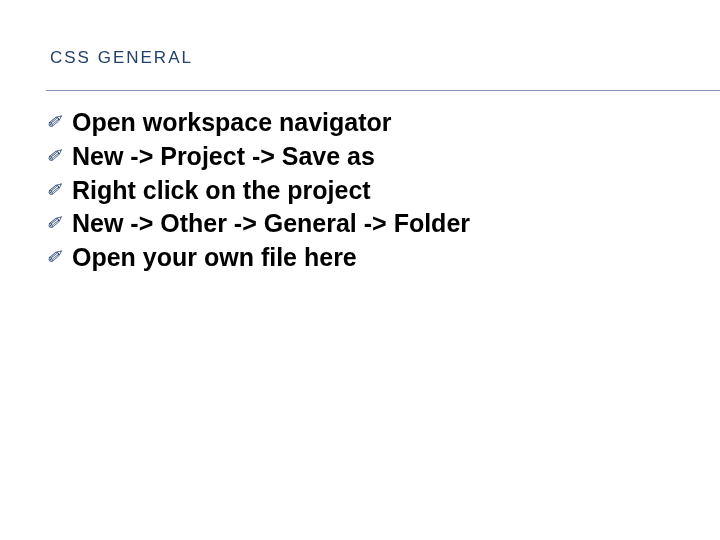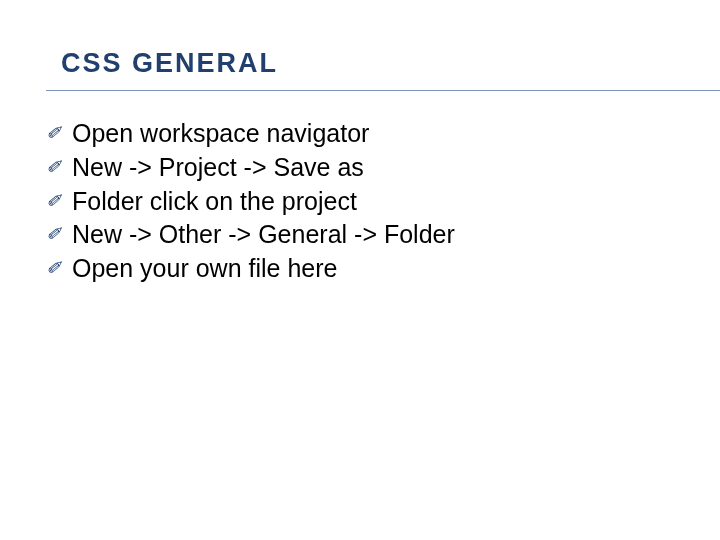--- a/index.html
+++ b/index.html
@@ -12,25 +12,25 @@
     overflow: hidden;
   }
   .slide {
     position: relative;
     width: 720px;
     height: 540px;
     box-sizing: border-box;
     padding: 48px 46px 0 46px;
   }
   .title {
-    font-size: 27px;
-    font-weight: bold;
+    font-size: 17px;
+    font-weight: normal;
     letter-spacing: 2px;
     color: #21406d;
-    margin: 0 0 8px 15px;
+    margin: 0 0 8px 4px;
   }
   .rule {
     position: absolute;
     left: 46px;
     right: 0;
     top: 90px;
     height: 0;
     border-top: 1px solid #7c94b5;
   }
   .body {
@@ -48,40 +48,41 @@
     flex: 0 0 auto;
     width: 26px;
     font-size: 18px;
     color: #1f3f6e;
     font-style: italic;
     font-family: "Monotype Corsiva", "Lucida Handwriting", cursive;
     padding-top: 4px;
   }
   .text {
     flex: 1 1 auto;
+    font-weight: bold;
   }
 </style>
 </head>
 <body>
 
 <div class="slide">
   <h1 class="title">CSS GENERAL</h1>
   <div class="rule"></div>
   <div class="body">
     <div class="item">
       <span class="bullet">✐</span>
       <span class="text">Open workspace navigator</span>
     </div>
     <div class="item">
       <span class="bullet">✐</span>
       <span class="text">New -&gt; Project -&gt; Save as</span>
     </div>
     <div class="item">
       <span class="bullet">✐</span>
-      <span class="text">Folder click on the project</span>
+      <span class="text">Right click on the project</span>
     </div>
     <div class="item">
       <span class="bullet">✐</span>
       <span class="text">New -&gt; Other -&gt; General -&gt; Folder</span>
     </div>
     <div class="item">
       <span class="bullet">✐</span>
       <span class="text">Open your own file here</span>
     </div>
   </div>

